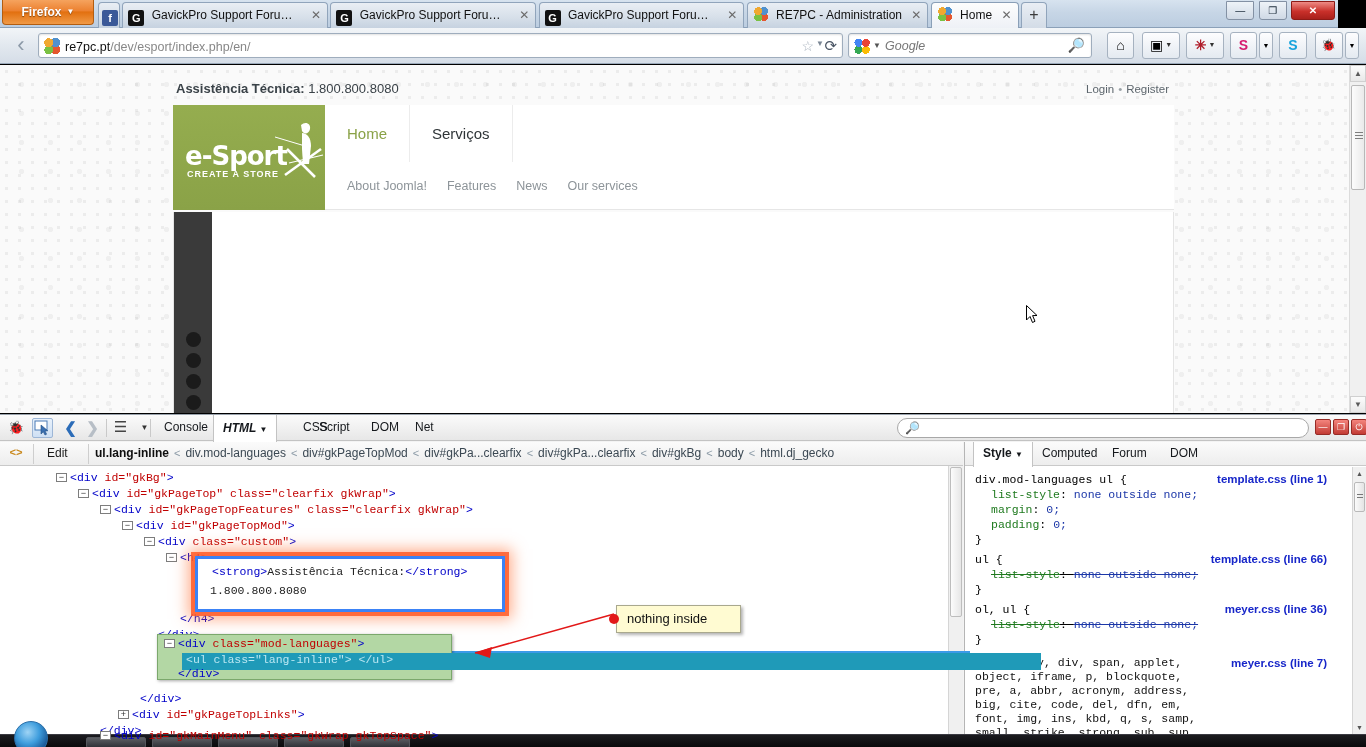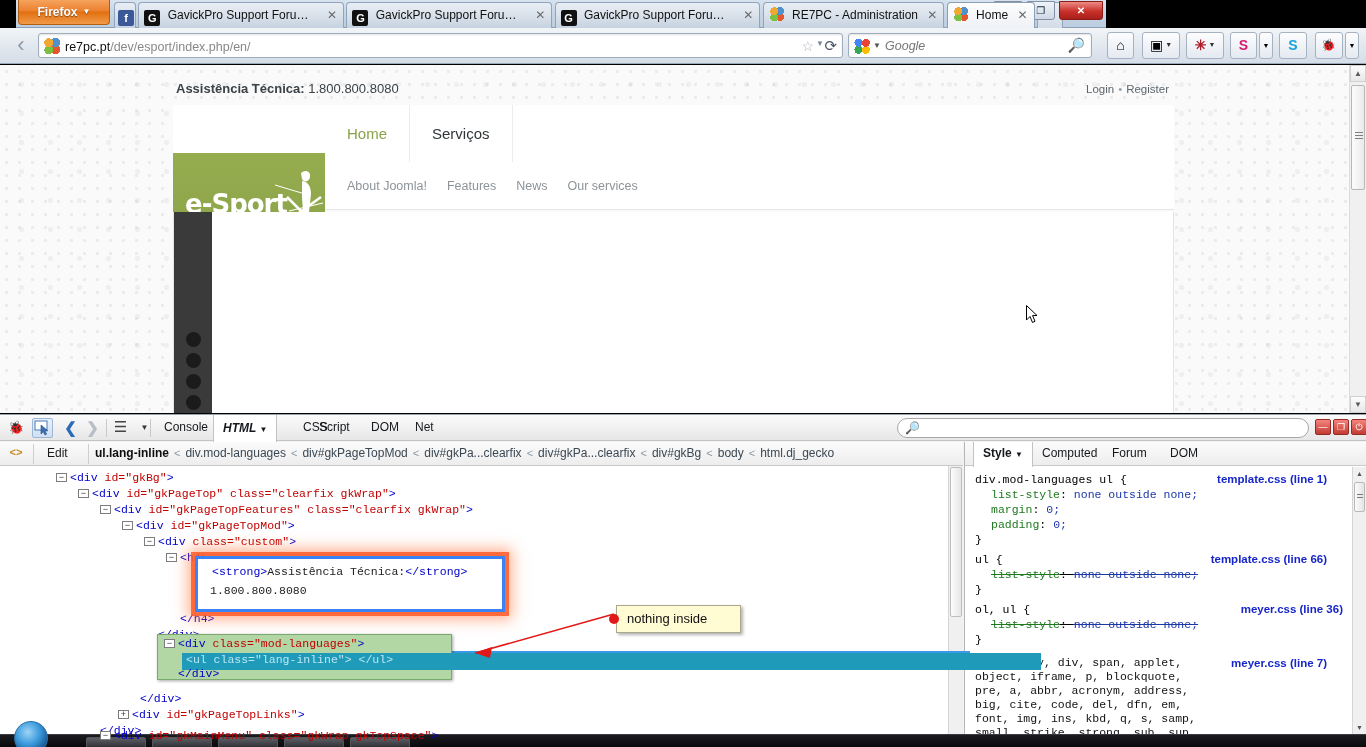--- a/index.html
+++ b/index.html
@@ -7,21 +7,21 @@
   body {
     width:1366px; height:747px; overflow:hidden;
     font-family:"Liberation Sans", sans-serif;
     font-size:12px;
     background:#000;
     position:relative;
   }
 
   
   #tabbar {
-    position:absolute; left:16px; top:0; width:1090px; height:28px;
+    position:absolute; left:0; top:0; width:1338px; height:28px;
     background:linear-gradient(to bottom,#d7e3ef 0%,#c7d6e6 45%,#bccde0 100%);
     border-bottom:1px solid #8ba0b8;
     padding-left:7px;
   }
   #ffbutton {
     position:absolute; left:2px; top:0px; width:92px; height:25px;
     background:linear-gradient(to bottom,#f5a35e 0%,#ec8130 45%,#e2700f 50%,#f09a47 100%);
     border:1px solid #b35d10; border-top:none;
     border-radius:0 0 4px 4px;
     color:#fff; font-size:12px; font-weight:bold;
@@ -184,21 +184,20 @@
   #loginreg .sep { color:#9aa1a6; margin:0 4px; }
 
   #headerband {
     position:relative; height:105px; background:#fff;
     border-bottom:1px solid #e6e6e6;
   }
   #logo {
     position:absolute; left:0; top:0; width:152px; height:105px;
     background:linear-gradient(to bottom,#95ad4f,#8aa247);
     overflow:hidden;
-    margin-top:48px;
   }
   #logo .lgname {
     position:absolute; left:12px; top:36px;
     font-family:"DejaVu Sans", sans-serif;
     font-size:26px; font-weight:bold; color:#fff; letter-spacing:-1px;
   }
   #logo .lgsub {
     position:absolute; left:14px; top:64px;
     font-size:9px; font-weight:bold; color:#fff; letter-spacing:1px;
   }
@@ -681,21 +680,21 @@
       <div class="rule" style="top:36px; left:26px;"><span class="prop">margin</span><span class="pn">: </span><span class="val">0;</span></div>
       <div class="rule" style="top:51px; left:26px;"><span class="prop">padding</span><span class="pn">: </span><span class="val">0;</span></div>
       <div class="rule" style="top:66px;">}</div>
 
       <div class="rule" style="top:86px;">ul {</div>
       <div class="src" style="right:26px; top:86px;">template.css (line 66)</div>
       <div class="rule strike" style="top:101px; left:26px;"><span class="prop">list-style</span><span class="pn">: </span><span class="val">none outside none;</span></div>
       <div class="rule" style="top:116px;">}</div>
 
       <div class="rule" style="top:136px;">ol, ul {</div>
-      <div class="src" style="right:10px; top:136px;">meyer.css (line 36)</div>
+      <div class="src" style="right:26px; top:136px;">meyer.css (line 36)</div>
       <div class="rule strike" style="top:151px; left:26px;"><span class="prop">list-style</span><span class="pn">: </span><span class="val">none outside none;</span></div>
       <div class="rule" style="top:166px;">}</div>
 
       <div class="rule sel-txt" style="top:189px;">html, body, div, span, applet,</div>
       <div class="src" style="right:26px; top:190px;">meyer.css (line 7)</div>
       <div class="rule sel-txt" style="top:203px;">object, iframe, p, blockquote,</div>
       <div class="rule sel-txt" style="top:217px;">pre, a, abbr, acronym, address,</div>
       <div class="rule sel-txt" style="top:231px;">big, cite, code, del, dfn, em,</div>
       <div class="rule sel-txt" style="top:245px;">font, img, ins, kbd, q, s, samp,</div>
       <div class="rule sel-txt" style="top:259px;">small, strike, strong, sub, sup,</div>

